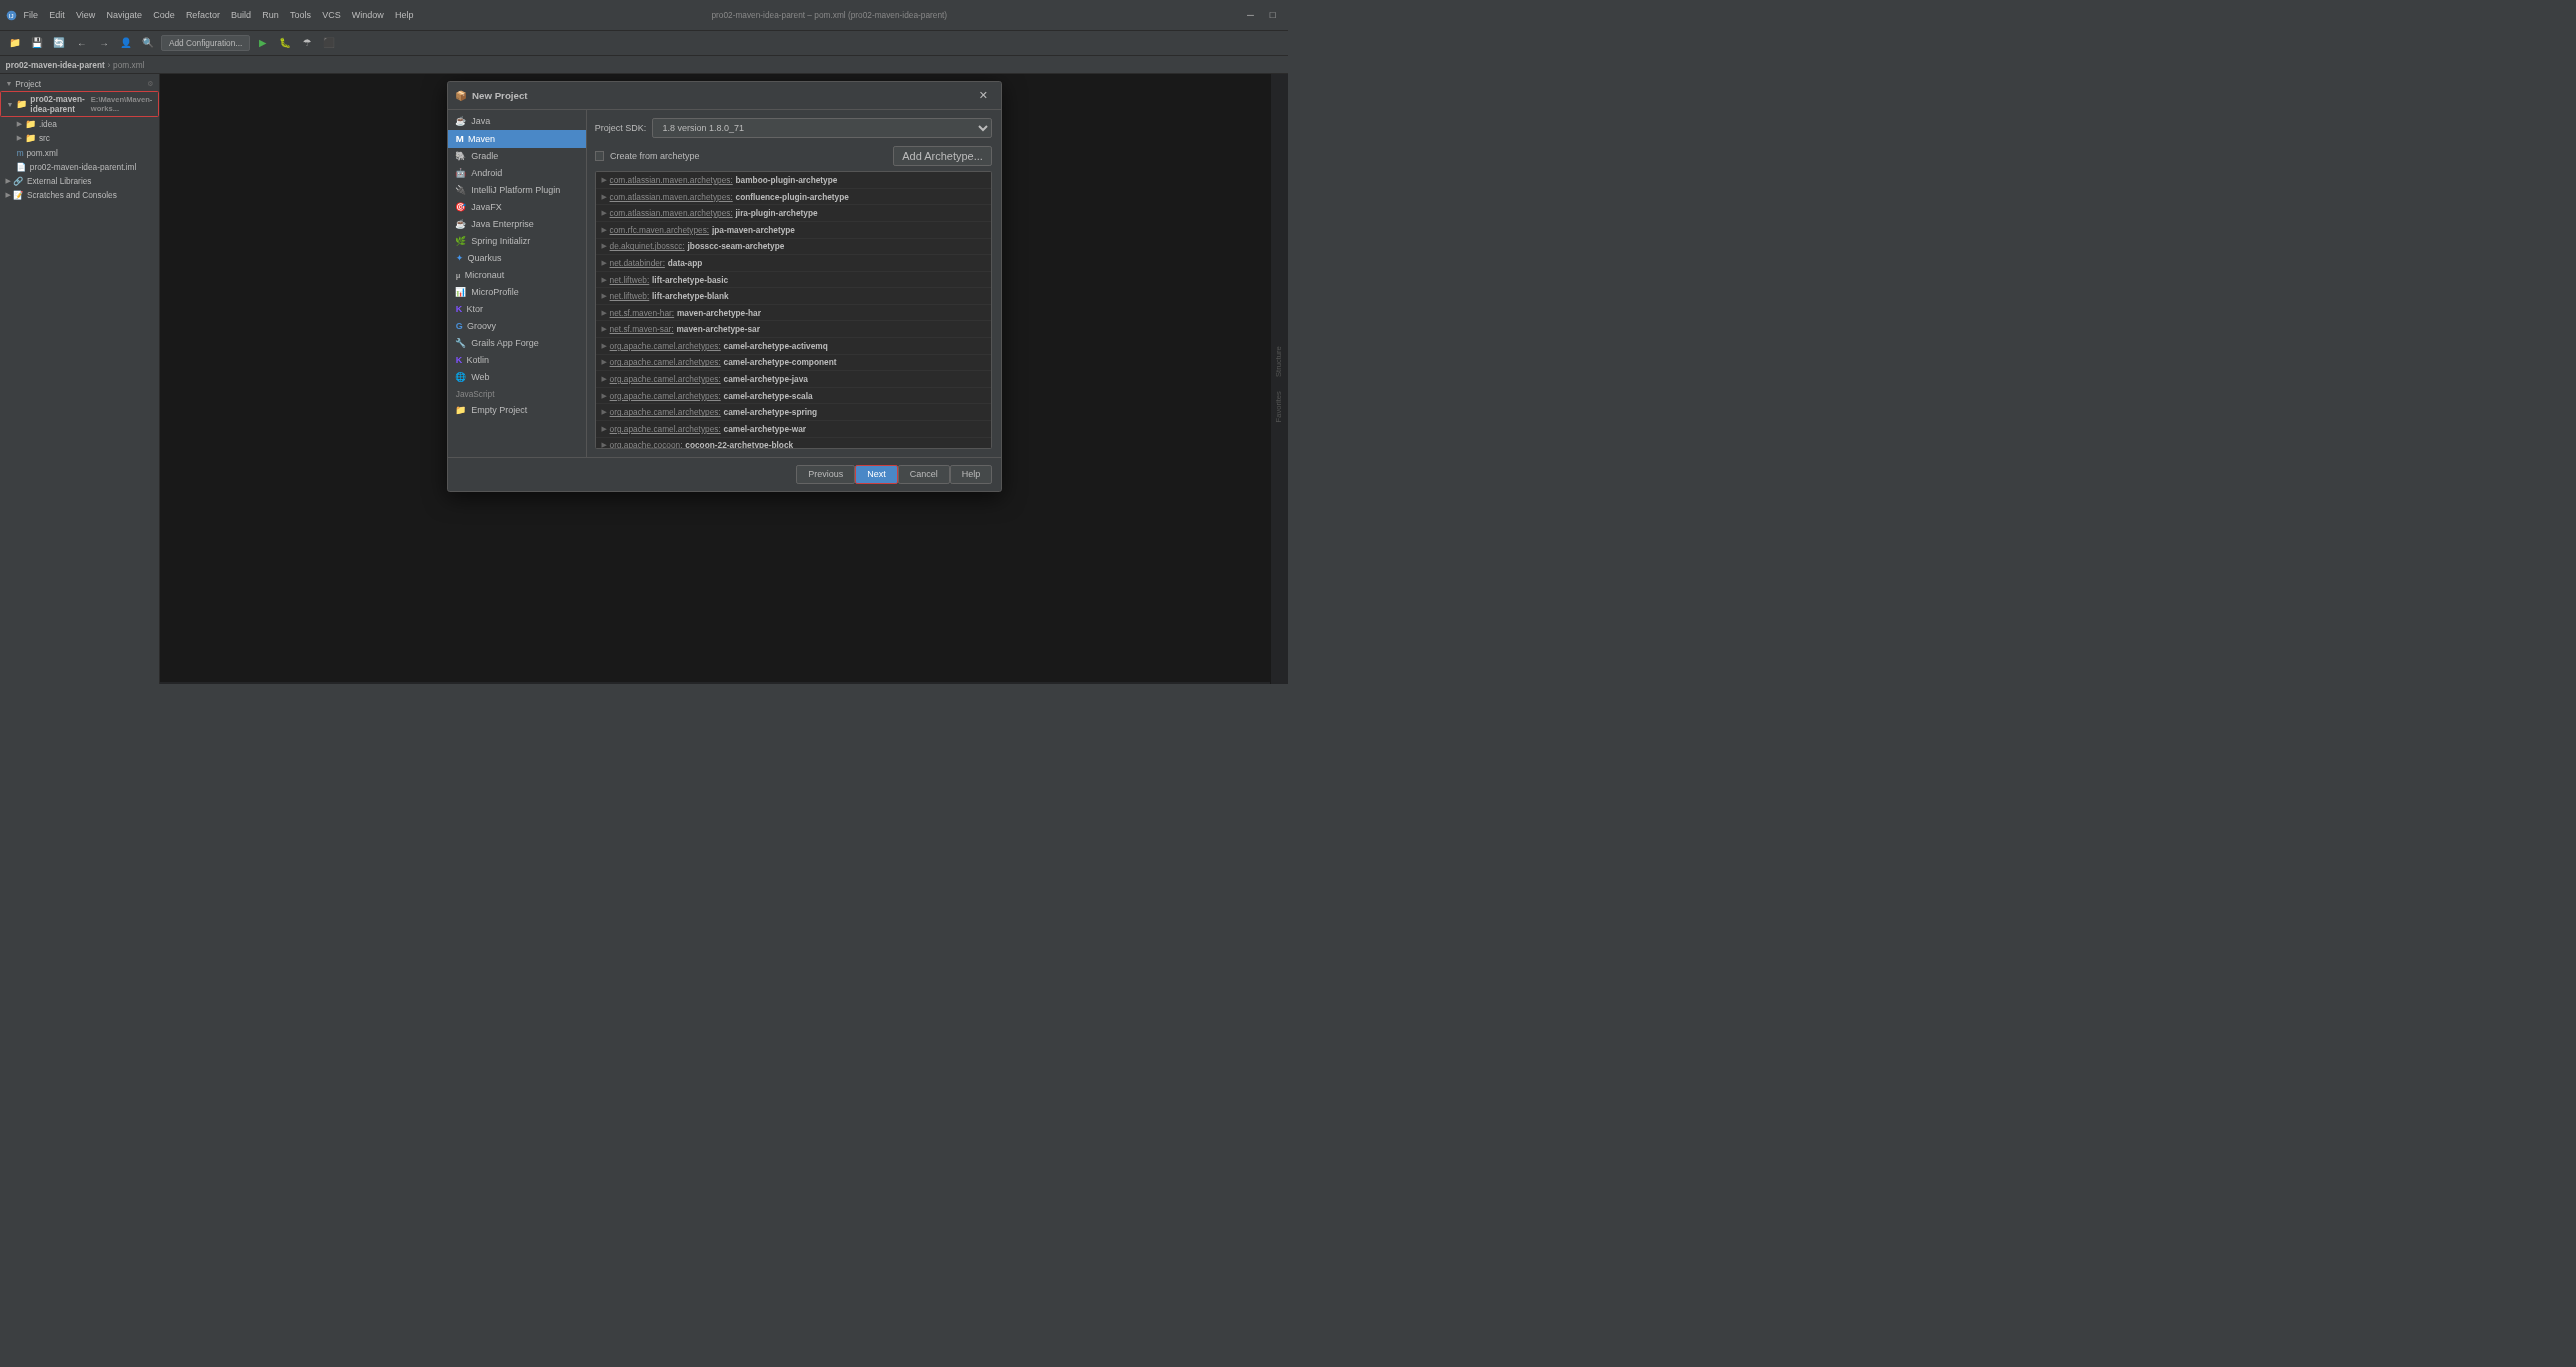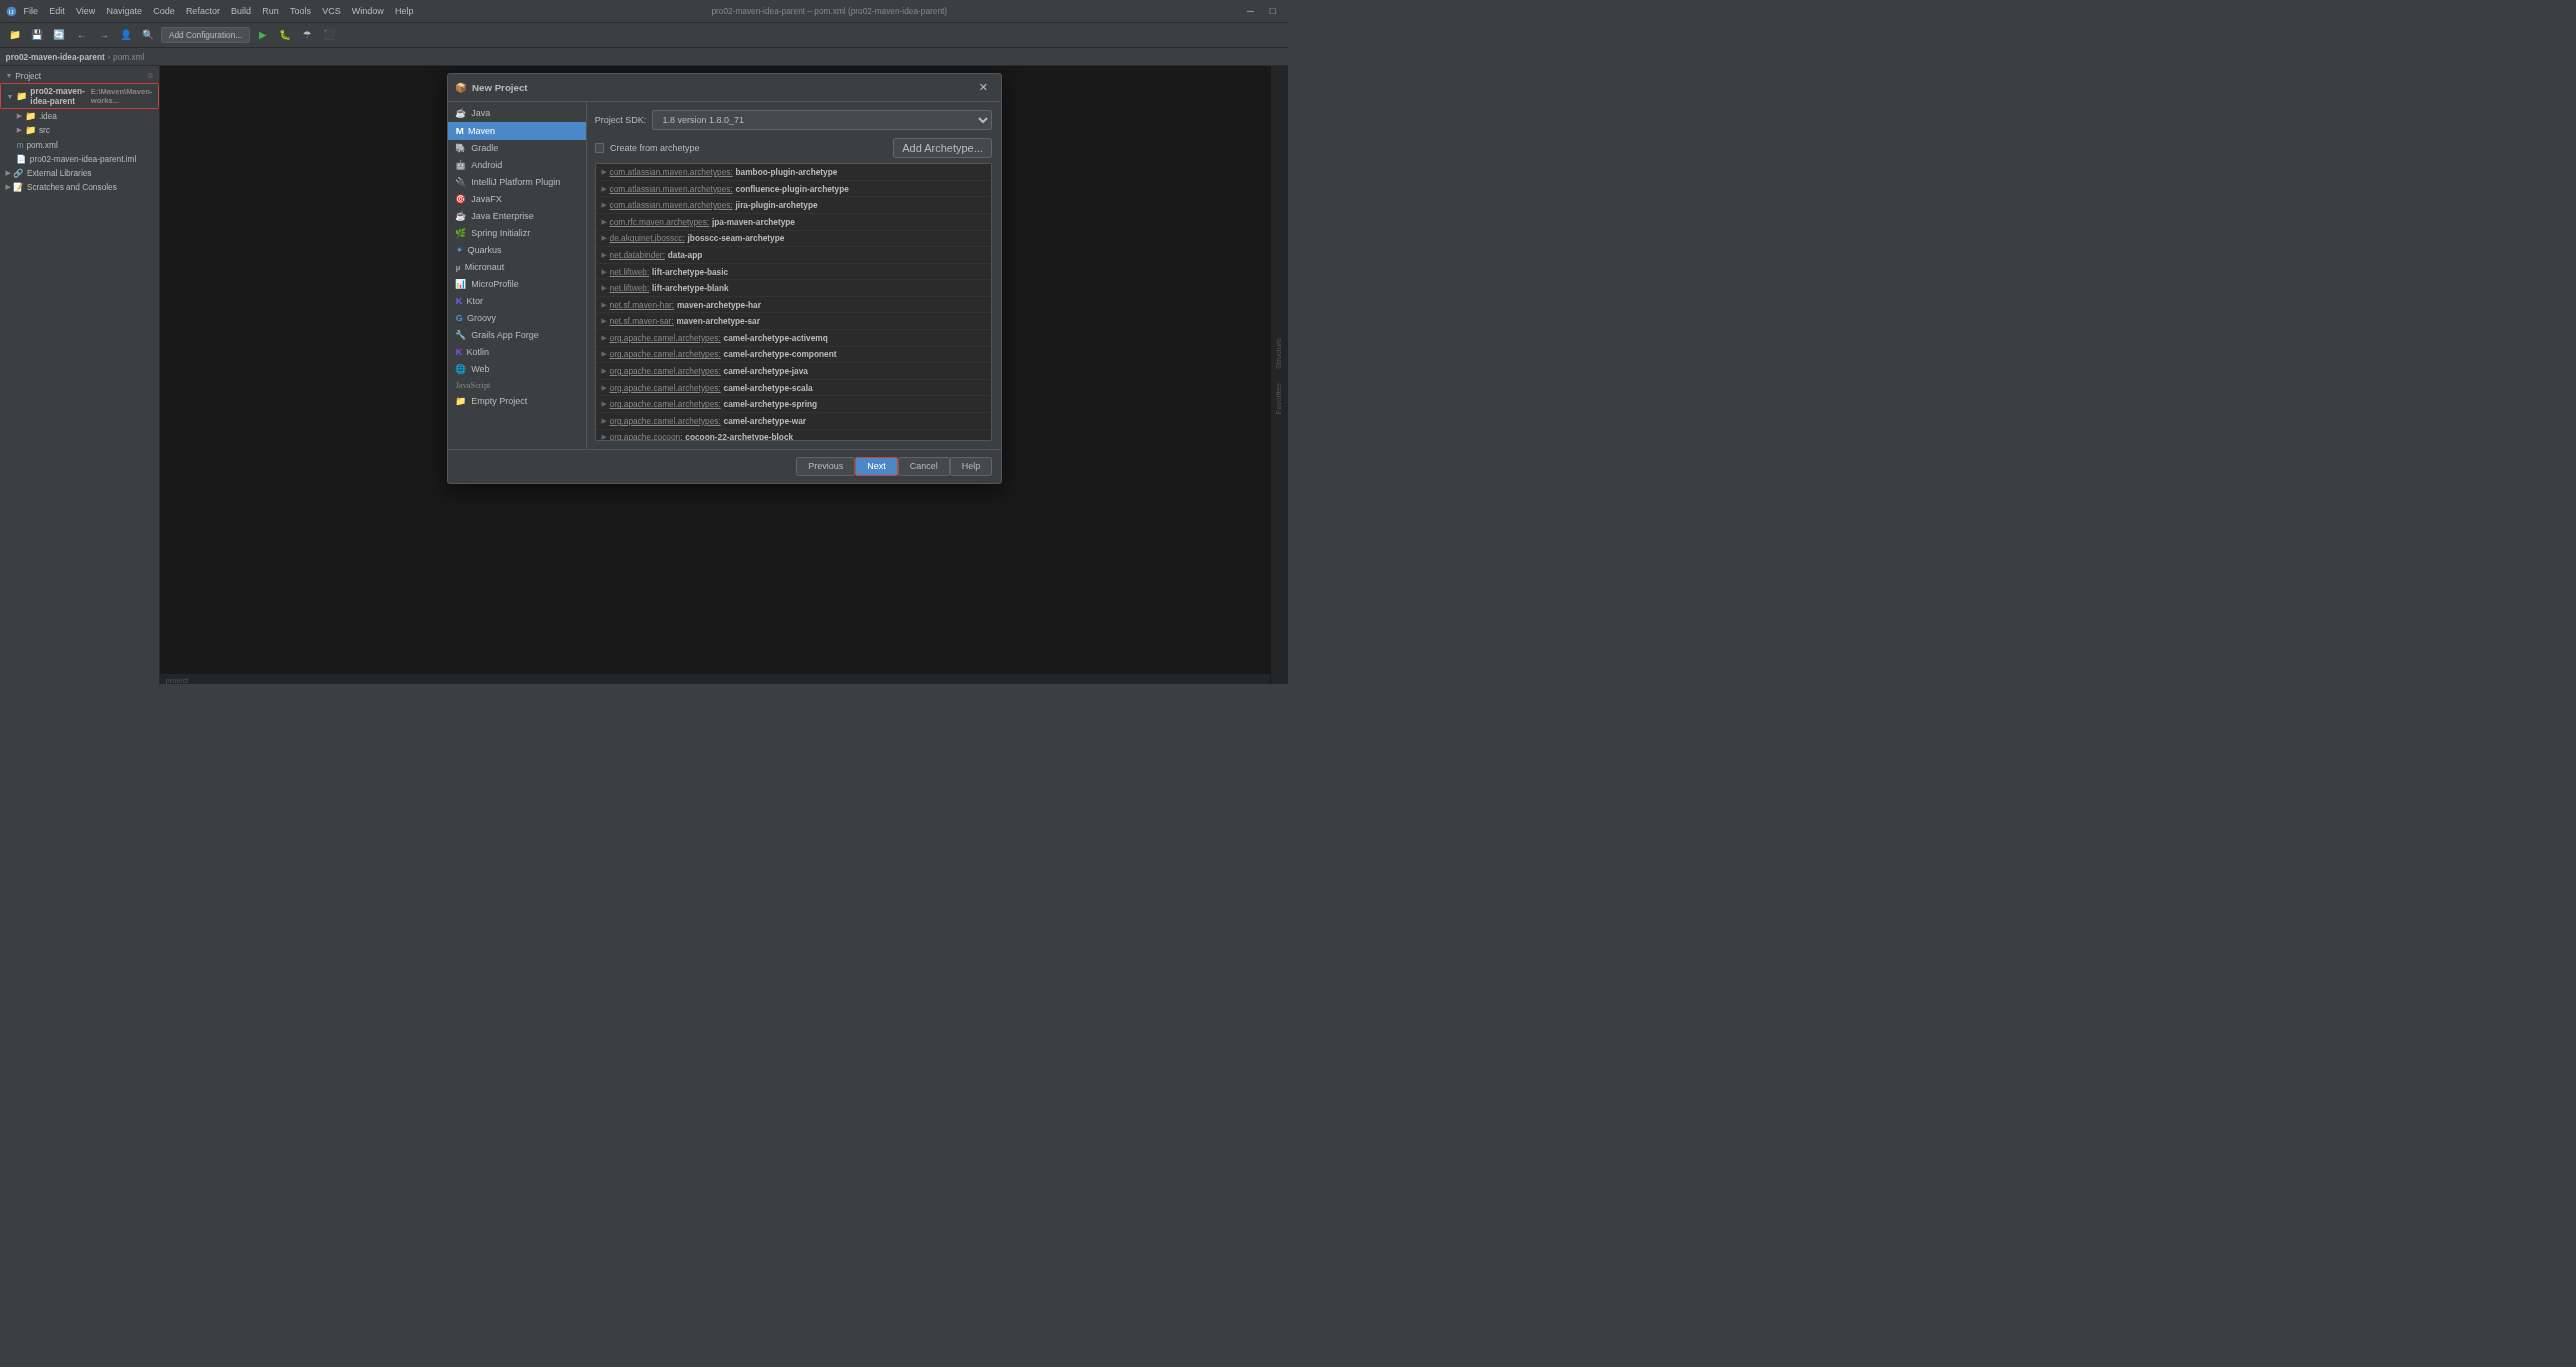--- a/index.html
+++ b/index.html
@@ -12,21 +12,21 @@
       height: 684px;
       overflow: hidden;
       position: relative;
     }
 
     
     .menubar {
       display: flex;
       align-items: center;
       background: #3c3f41;
-      height: 23px;
+      height: 31px;
       padding: 0 5.6px;
       border-bottom: 0.7px solid #2b2b2b;
       gap: 2.8px;
     }
     .menubar-item {
       color: #bbbbbb;
       font-size: 9px;
       padding: 1.4px 4.2px;
       cursor: pointer;
     }
@@ -185,21 +185,20 @@
       gap: 4.2px;
     }
     .dialog-left-item.active {
       background: #4a88c7;
       color: white;
     }
     .dialog-left-separator {
       padding: 2.8px 8.3px;
       font-size: 8.3px;
       color: #888;
-      font-family: Liberation Serif, serif;
     }
 
     
     .dialog-right {
       flex: 1;
       display: flex;
       flex-direction: column;
       padding: 8.3px;
     }
 

